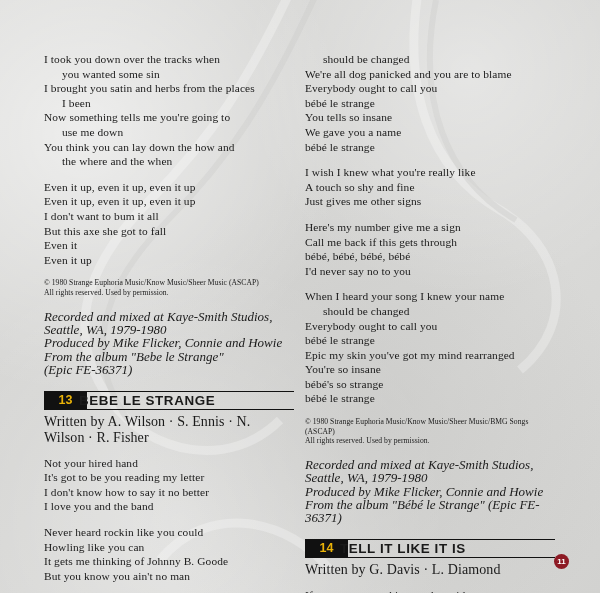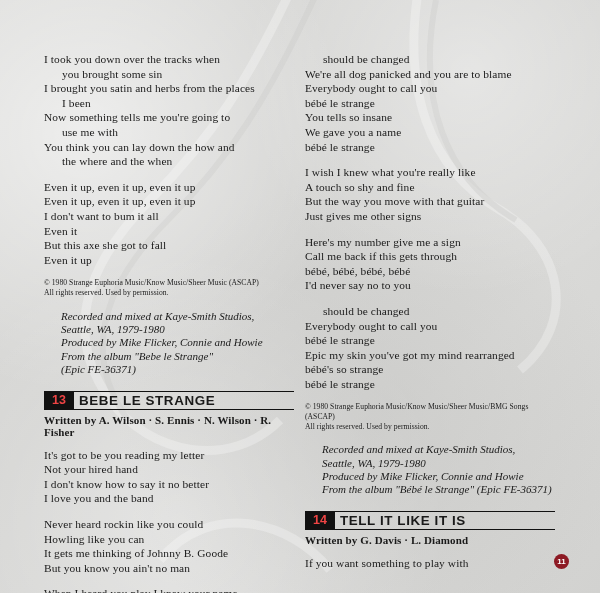--- a/index.html
+++ b/index.html
@@ -57,40 +57,39 @@
 
   .credit {
     font-size: 7.6px;
     line-height: 9.6px;
     margin-top: 0;
     margin-bottom: 12px;
     letter-spacing: 0.05px;
   }
   .recinfo {
     font-style: italic;
-    font-size: 11px;
+    font-size: 13px;
     line-height: 13.4px;
     margin-bottom: 14px;
-    margin-left: 17px;
   }
 
   
   .track {
     position: relative;
     margin: 8px 0 4px 0;
     height: 19px;
   }
   .track .num-box {
     position: absolute;
     left: 0;
     top: 0;
-    width: 30px;
+    width: 43px;
     height: 19px;
     background: #111;
-    color: #ef4444;
+    color: #eab308;
     font-family: "Liberation Sans", sans-serif;
     font-weight: bold;
     font-size: 12.5px;
     text-align: center;
     line-height: 19px;
   }
   .track .title-box {
     position: absolute;
     left: 30px;
     top: 0;
@@ -100,22 +99,22 @@
     border-bottom: 1.6px solid #111;
     font-family: "Liberation Sans", sans-serif;
     font-weight: bold;
     font-size: 13.4px;
     letter-spacing: 0.6px;
     line-height: 18px;
     padding-left: 5px;
     box-sizing: border-box;
   }
   .writers {
-    font-size: 11px;
-    font-weight: bold;
+    font-size: 14px;
+    font-weight: normal;
     font-family: "Liberation Serif", serif;
     margin: 3px 0 10px 0;
     letter-spacing: 0.1px;
   }
 
   
   .page-num {
     position: absolute;
     right: 31px;
     bottom: 24px;
@@ -147,35 +146,35 @@
     <path d="M 436 0 C 416 100, 446 180, 516 220"></path>
   </g>
 </svg>
 
 <div class="content">
 
   <div class="col col-left">
 
     <div class="stanza lyric">
       <div>I took you down over the tracks when</div>
-      <div class="indent">you brought some sin</div>
+      <div class="indent">you wanted some sin</div>
       <div>I brought you satin and herbs from the places</div>
       <div class="indent">I been</div>
       <div>Now something tells me you're going to</div>
-      <div class="indent">use me with</div>
+      <div class="indent">use me down</div>
       <div>You think you can lay down the how and</div>
       <div class="indent">the where and the when</div>
     </div>
 
     <div class="stanza lyric">
       <div>Even it up, even it up, even it up</div>
       <div>Even it up, even it up, even it up</div>
       <div>I don't want to bum it all</div>
+      <div>But this axe she got to fall</div>
       <div>Even it</div>
-      <div>But this axe she got to fall</div>
       <div>Even it up</div>
     </div>
 
     <div class="credit">
       <div>© 1980 Strange Euphoria Music/Know Music/Sheer Music (ASCAP)</div>
       <div>All rights reserved. Used by permission.</div>
     </div>
 
     <div class="recinfo">
       <div>Recorded and mixed at Kaye-Smith Studios,</div>
@@ -185,22 +184,22 @@
       <div>(Epic FE-36371)</div>
     </div>
 
     <div class="track">
       <div class="num-box">13</div>
       <div class="title-box">BEBE LE STRANGE</div>
     </div>
     <div class="writers">Written by A. Wilson · S. Ennis · N. Wilson · R. Fisher</div>
 
     <div class="stanza lyric">
+      <div>Not your hired hand</div>
       <div>It's got to be you reading my letter</div>
-      <div>Not your hired hand</div>
       <div>I don't know how to say it no better</div>
       <div>I love you and the band</div>
     </div>
 
     <div class="stanza lyric">
       <div>Never heard rockin like you could</div>
       <div>Howling like you can</div>
       <div>It gets me thinking of Johnny B. Goode</div>
       <div>But you know you ain't no man</div>
     </div>
@@ -219,36 +218,37 @@
       <div>Everybody ought to call you</div>
       <div>bébé le strange</div>
       <div>You tells so insane</div>
       <div>We gave you a name</div>
       <div>bébé le strange</div>
     </div>
 
     <div class="stanza lyric">
       <div>I wish I knew what you're really like</div>
       <div>A touch so shy and fine</div>
-      <div>But the way you move with that guitar</div>
       <div>Just gives me other signs</div>
     </div>
 
     <div class="stanza lyric">
       <div>Here's my number give me a sign</div>
       <div>Call me back if this gets through</div>
       <div>bébé, bébé, bébé, bébé</div>
       <div>I'd never say no to you</div>
     </div>
 
     <div class="stanza lyric">
+      <div>When I heard your song I knew your name</div>
       <div class="indent">should be changed</div>
       <div>Everybody ought to call you</div>
       <div>bébé le strange</div>
       <div>Epic my skin you've got my mind rearranged</div>
+      <div>You're so insane</div>
       <div>bébé's so strange</div>
       <div>bébé le strange</div>
     </div>
 
     <div class="credit">
       <div>© 1980 Strange Euphoria Music/Know Music/Sheer Music/BMG Songs (ASCAP)</div>
       <div>All rights reserved. Used by permission.</div>
     </div>
 
     <div class="recinfo">

